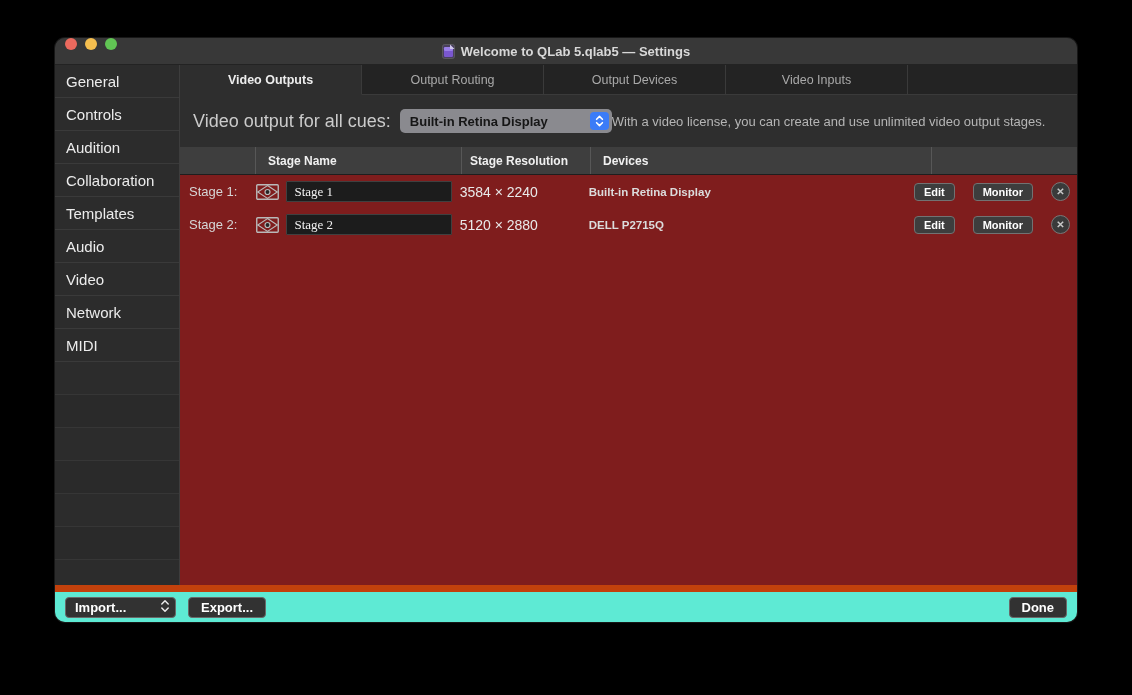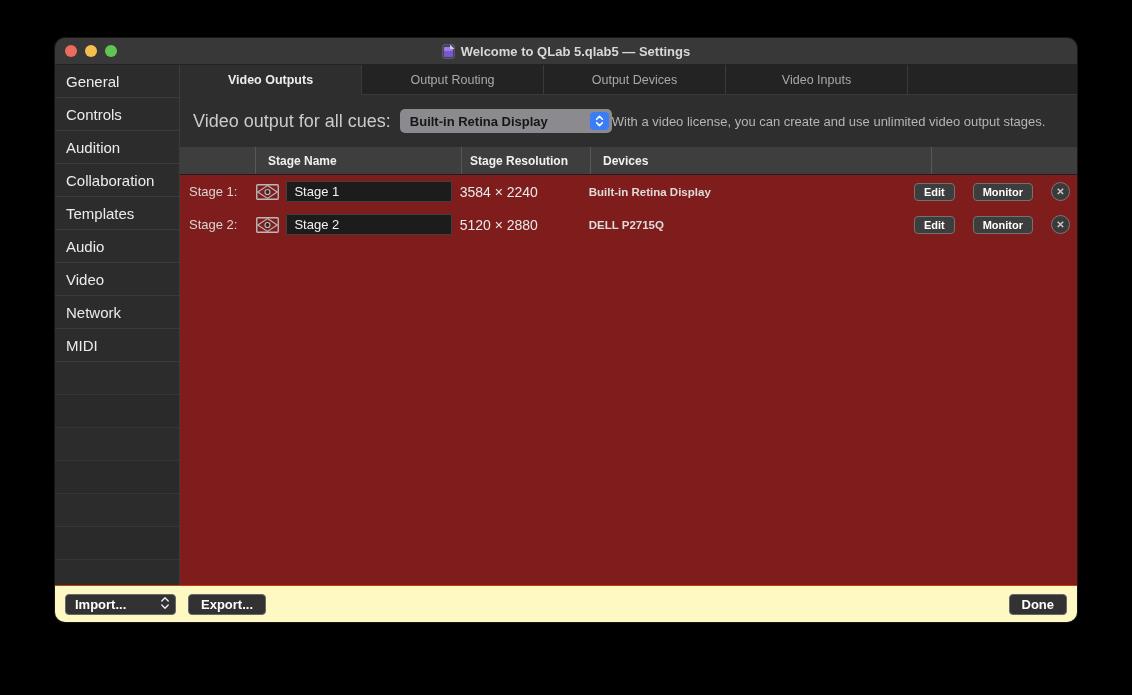--- a/index.html
+++ b/index.html
@@ -6,21 +6,21 @@
   html,body { width:1132px; height:695px; background:#000; font-family:"Liberation Sans", sans-serif; overflow:hidden; }
 
   .window {
     position:absolute; left:55px; top:38px; width:1022px; height:584px;
     background:#2c2c2c; border-radius:10px; overflow:hidden;
     display:flex; flex-direction:column;
     box-shadow:0 0 0 1px rgba(255,255,255,0.09), 0 22px 55px rgba(0,0,0,0.75);
   }
 
   
-  .titlebar { flex:0 0 27px; background:#383838; border-bottom:1px solid #232323; position:relative; display:flex; align-items:center; }
+  .titlebar { flex:0 0 27px; background:#383838; border-bottom:1px solid #232323; position:relative; display:flex; }
   .traffic { display:flex; gap:8px; padding-left:10px; z-index:2; }
   .light { width:12px; height:12px; border-radius:50%; }
   .titlewrap { position:absolute; left:0; right:0; top:0; bottom:0; display:flex; align-items:center; justify-content:center; gap:6px; }
   .title { font-size:13px; font-weight:700; color:#d8d8d8; }
 
   
   .middle { flex:1; display:flex; min-height:0; }
 
   .sidebar { flex:0 0 125px; width:125px; background:#2c2c2c; border-right:1px solid #3d3d3d; display:flex; flex-direction:column; overflow:hidden; }
   .side-item { flex:0 0 33px; height:33px; display:flex; align-items:center; padding-left:11px; font-size:15px; color:#ececec; border-bottom:1px solid #3a3a3a; cursor:default; }
@@ -50,29 +50,29 @@
   .th.c1 { width:206px; }
   .th.c2 { width:129px; padding-left:8px; }
   .th.c3 { width:341px; }
   .th.c4 { flex:1; }
 
   
   .table-body { flex:1; background:#7f1d1d; }
   .trow { height:33px; display:flex; align-items:center; }
   .cell-label { width:75px; padding-left:9px; font-size:13px; color:#d6d6d6; }
   .cell-name { width:206px; display:flex; align-items:center; gap:7px; padding-left:3px; }
-  .stage-input { width:166px; height:21px; background:#1c1c1c; border:1px solid #404040; border-radius:1px; color:#f2f2f2; font-size:13px; padding:0 7px; font-family:Liberation Sans, sans-serif; outline:none; }
+  .stage-input { width:166px; height:21px; background:#1c1c1c; border:1px solid #404040; border-radius:1px; color:#f2f2f2; font-size:13px; padding:0 7px; font-family:Liberation Serif, serif; outline:none; }
   .cell-res { width:129px; padding-left:5px; font-size:14px; color:#e9e9e9; }
   .cell-dev { width:341px; padding-left:8px; font-size:11.5px; font-weight:700; color:#dcdcdc; }
   .cell-actions { flex:1; display:flex; align-items:center; justify-content:flex-start; gap:18px; padding-right:7px; }
   .btn-small { height:18px; padding:0 9px; background:#3d3d3d; border:1px solid #727272; border-radius:4px; color:#fff; font-size:11px; font-weight:700; display:flex; align-items:center; font-family:inherit; cursor:default; }
   .remove-btn { width:19px; height:19px; border-radius:50%; background:#3a3a3a; border:1.5px solid #787878; color:#c9c9c9; display:flex; align-items:center; justify-content:center; font-size:10px; font-weight:700; padding:0; cursor:default; }
 
   
-  .bottombar { flex:0 0 37px; height:37px; background:#fef9c3; border-top:1px solid #c2410c; display:flex; align-items:center; padding:0 10px; }
+  .bottombar { flex:0 0 37px; height:37px; background:#5eead4; border-top:7px solid #c2410c; display:flex; align-items:center; padding:0 10px; }
   .import-popup { width:111px; height:21px; background:#323232; border:1px solid #696969; border-radius:4px; display:flex; align-items:center; justify-content:space-between; padding:0 5px 0 9px; font-size:13px; font-weight:600; color:#fff; cursor:default; }
   .btn-footer { height:21px; padding:0 12px; background:#323232; border:1px solid #696969; border-radius:4px; color:#fff; font-size:13px; font-weight:600; display:flex; align-items:center; font-family:inherit; cursor:default; }
   .export-btn { margin-left:12px; }
   .done-btn { margin-left:auto; }
 </style>
 </head>
 <body>
 
 <div class="window">
 

